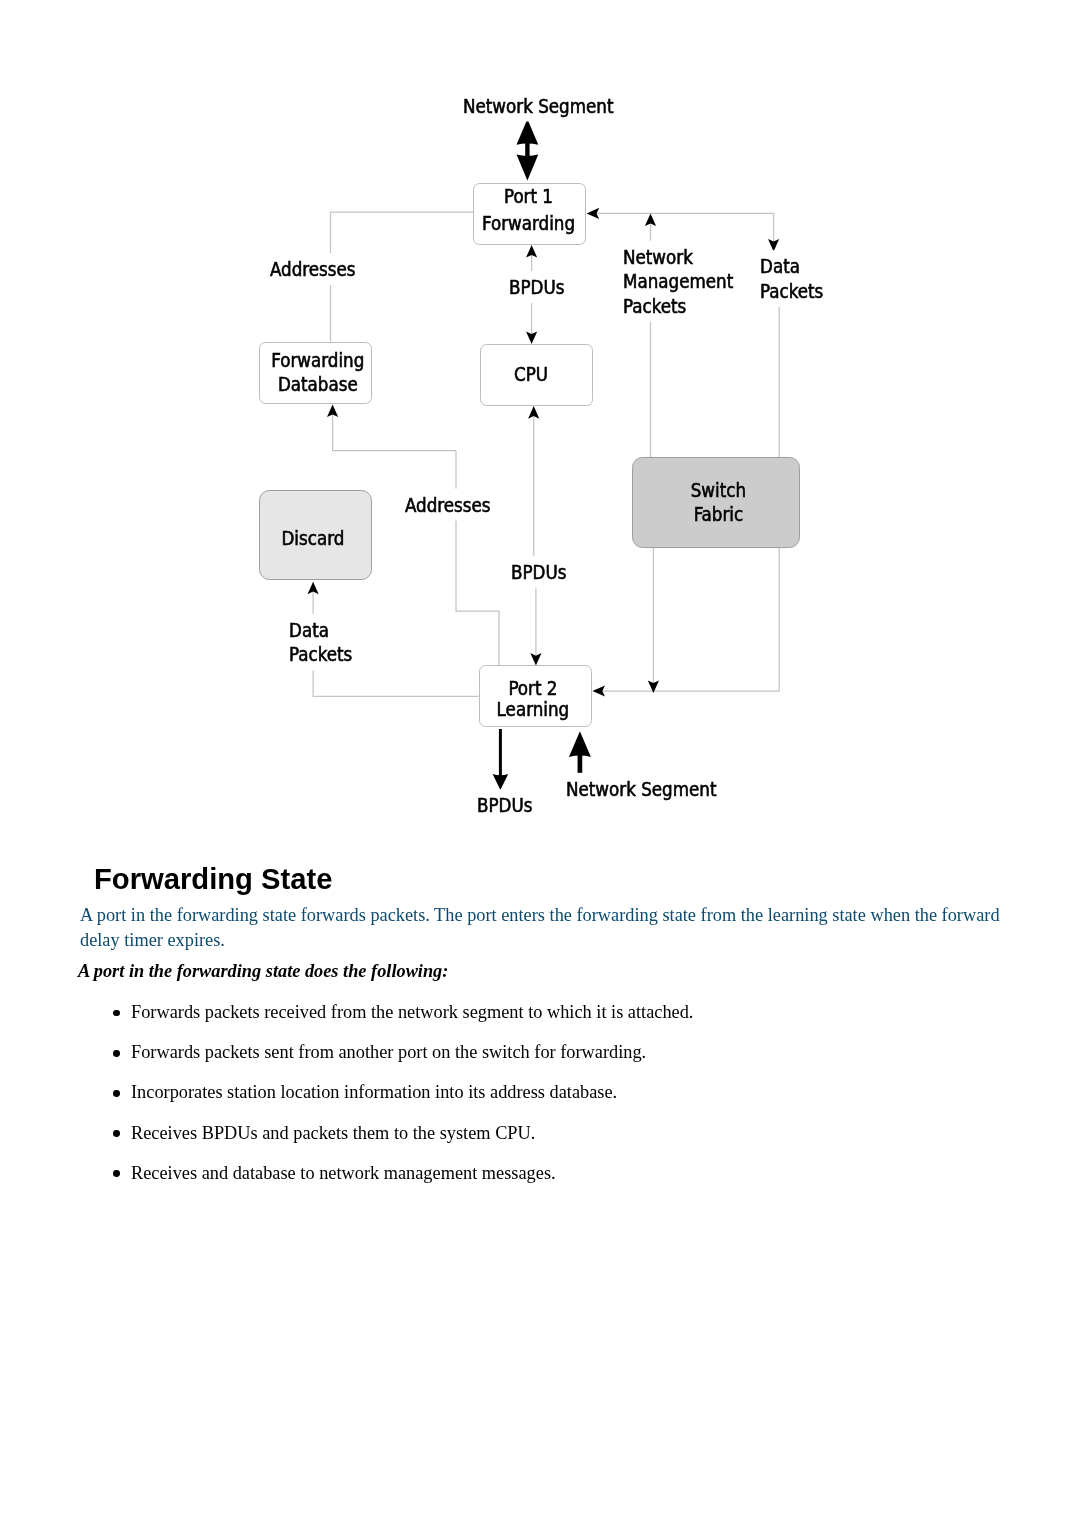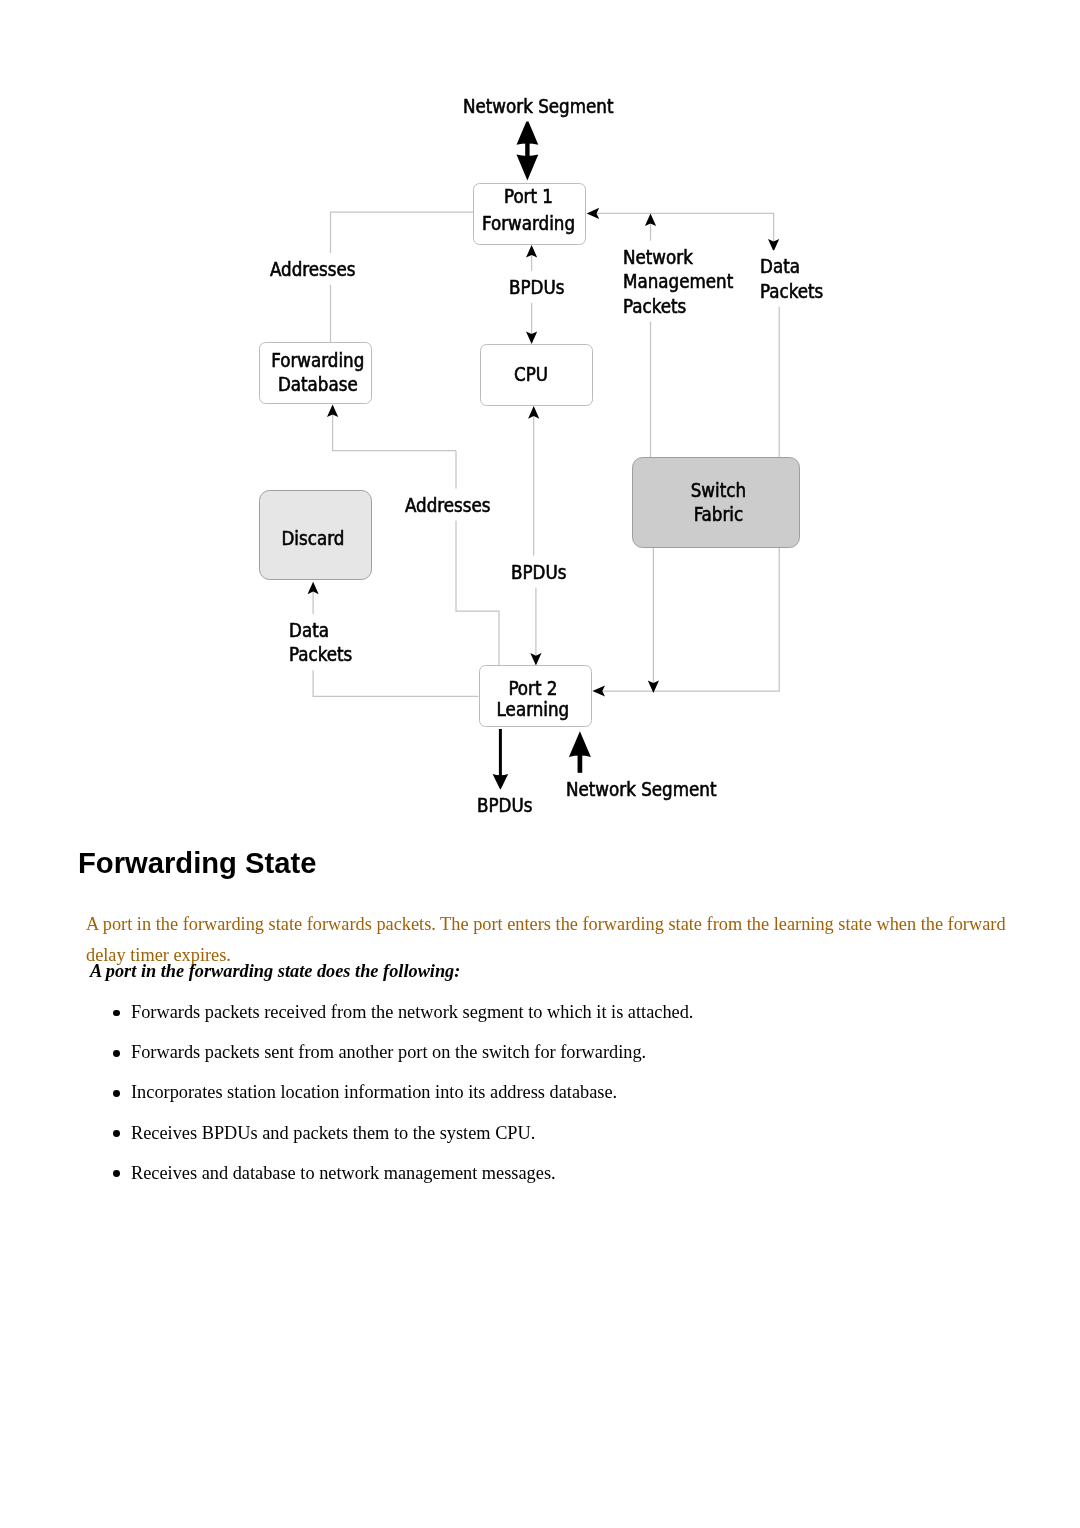--- a/index.html
+++ b/index.html
@@ -9,24 +9,24 @@
          font-family:"Liberation Serif", serif; color:#000; }
   .page { position:absolute; inset:0; transform:translateZ(0); }
 
   
   #diagram { position:absolute; left:0; top:0; width:1080px; height:830px; }
   text.dx { font-family:"DejaVu Sans", sans-serif; font-stretch:condensed;
             font-size:18.6px; fill:#000;
             stroke:#000; stroke-width:0.55px; paint-order:stroke fill; }
 
   
-  h1.sect { position:absolute; margin:0; font-family:"Liberation Sans", sans-serif;
+  h1.sect { position:absolute; margin:16px; font-family:"Liberation Sans", sans-serif;
             font-weight:bold; font-size:29.2px; color:#000; }
-  p.body  { position:absolute; margin:8px; font-family:"Liberation Serif", serif;
-            font-size:18.32px; line-height:31px; color:#a16207; }
+  p.body  { position:absolute; margin:2px; font-family:"Liberation Serif", serif;
+            font-size:18.32px; line-height:25px; color:#0c4a6e; }
   p.lead  { position:absolute; margin:0; font-family:"Liberation Serif", serif;
             font-weight:bold; font-style:italic; font-size:18.32px; line-height:22px; color:#000; }
   ul.blist { position:absolute; margin:0; padding:0; list-style:none; }
   ul.blist li { position:relative; font-family:"Liberation Serif", serif; font-size:18.32px;
                 line-height:22px; height:40.2px; }
   ul.blist li .bul { position:absolute; left:-2.2px; top:8.5px; width:6.9px; height:6.9px;
                      border-radius:50%; background:#000; font-size:0; line-height:0; color:transparent; }
   ul.blist li .txt { position:absolute; left:16px; top:0; white-space:nowrap; }
 </style>
 </head>
@@ -151,21 +151,21 @@
           <g>
             <rect x="563" y="772.8" width="152" height="32" fill="#ffffff"></rect>
             <text x="566" y="795.8" text-anchor="start" class="dx">Network Segment</text>
           </g>
         </g>
     </svg>
   </div>
 
   <h1 class="sect" style="left:78px; top:847px;">Forwarding State</h1>
   <p class="body" style="left:78px; top:901px; width:925px;">A port in the forwarding state forwards packets. The port enters the forwarding state from the learning state when the forward delay timer expires.</p>
-  <p class="lead" style="left:90px; top:960px;">A port in the forwarding state does the following:</p>
+  <p class="lead" style="left:78px; top:960px;">A port in the forwarding state does the following:</p>
   <ul class="blist" style="left:115px; top:1001px;">
       <li>
         <span class="bul">•</span>
         <span class="txt">Forwards packets received from the network segment to which it is attached.</span>
       </li>
       <li>
         <span class="bul">•</span>
         <span class="txt">Forwards packets sent from another port on the switch for forwarding.</span>
       </li>
       <li>

